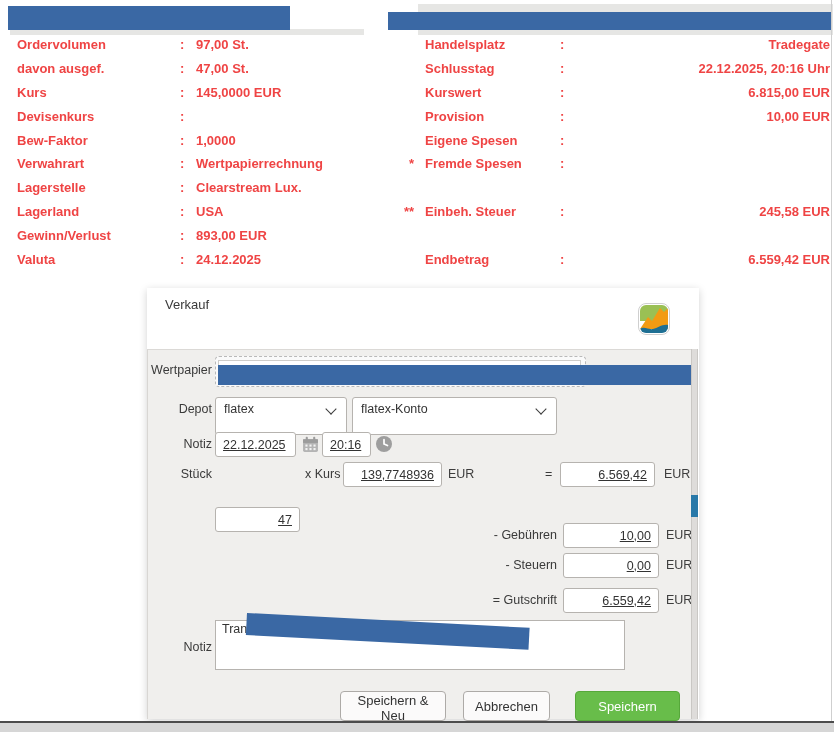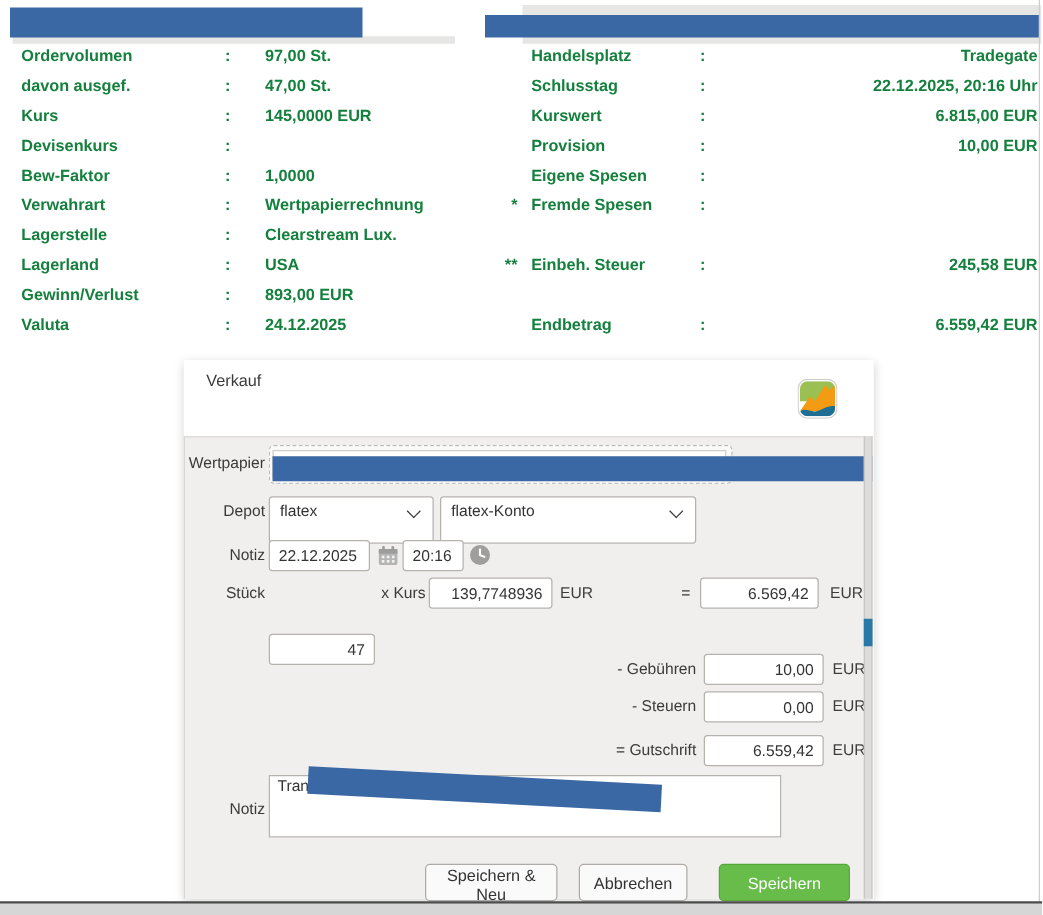--- a/index.html
+++ b/index.html
@@ -7,47 +7,47 @@
           font-family:"Liberation Sans",sans-serif;}
   .abs{position:absolute;}
 
   
   .hdr-sliver-left{left:10px;top:29px;width:354px;height:6px;background:#e6e6e4;}
   .hdr-band-right{left:418px;top:4px;width:415px;height:31px;background:#e6e6e4;}
   .redact{background:#3a68a4;}
   .redact-a{left:8px;top:6px;width:282px;height:24px;}
   .redact-b{left:388px;top:12px;width:444px;height:18px;}
 
-  .doc{font-weight:700;font-size:13px;color:#15803d;}
+  .doc{font-weight:700;font-size:13px;color:#ef4444;}
   .doc-left{left:17px;top:33px;width:362px;}
   .doc-right{left:398px;top:33px;width:432px;}
   .drow{display:flex;height:23.8px;align-items:center;}
   .dl{width:163px;}
   .dm{width:16px;text-align:right;}
   .dl2{margin-left:11px;width:135px;}
   .dc{width:10px;}
-  .dv{margin-left:22px;}
+  .dv{margin-left:6px;}
   .dv2{flex:1;text-align:right;}
 
   .right-edge{left:831px;top:0;width:1px;height:722px;background:#cfcfcf;}
   .win-bottom-line{left:0;top:721px;width:834px;height:2px;background:#4c4c4c;}
   .win-bottom-strip{left:0;top:723px;width:834px;height:9px;background:#d6d6d6;}
 
   
   .dialog{left:147px;top:288px;width:552px;height:431px;background:#ffffff;
           box-shadow:0 2px 8px rgba(0,0,0,0.18);}
   .dlg-title{left:18px;top:9px;font-size:13px;color:#3a3a3a;}
   .pp-icon{left:491px;top:15px;width:32px;height:32px;}
   .dlg-body{left:0;top:61px;width:551px;height:370px;background:#f0efed;
             border-left:1px solid #d8d6d3;border-top:1px solid #dbd9d6;box-sizing:border-box;}
 
   .flabel{font-size:12.5px;color:#3a3a3a;}
   .lab-col{left:0;width:65px;text-align:right;}
   .inp{position:absolute;box-sizing:border-box;height:25px;border:1px solid #b6b3af;border-radius:3px;
-       background:#fff;font-family:"Liberation Sans",sans-serif;font-size:12.5px;color:#333;padding:0 7px;}
+       background:#fff;font-family:"Liberation Sans",sans-serif;font-size:12.5px;color:#333;padding:0 7px;text-decoration:underline;}
   .num{text-align:right;}
   .unit{font-size:12.5px;color:#3d3d3d;}
 
   
   .wp-field{left:68px;top:68px;width:371px;height:31px;border:1px dashed #b9b9b9;border-radius:4px;
             background:#fafafa;box-sizing:border-box;}
   .wp-inner{left:71px;top:72px;width:363px;height:23px;background:#fff;border:1px solid #cfcdca;box-sizing:border-box;}
   .wp-redact{left:71px;top:77px;width:480px;height:20px;}
   .wp-lab{top:75px;}
 

